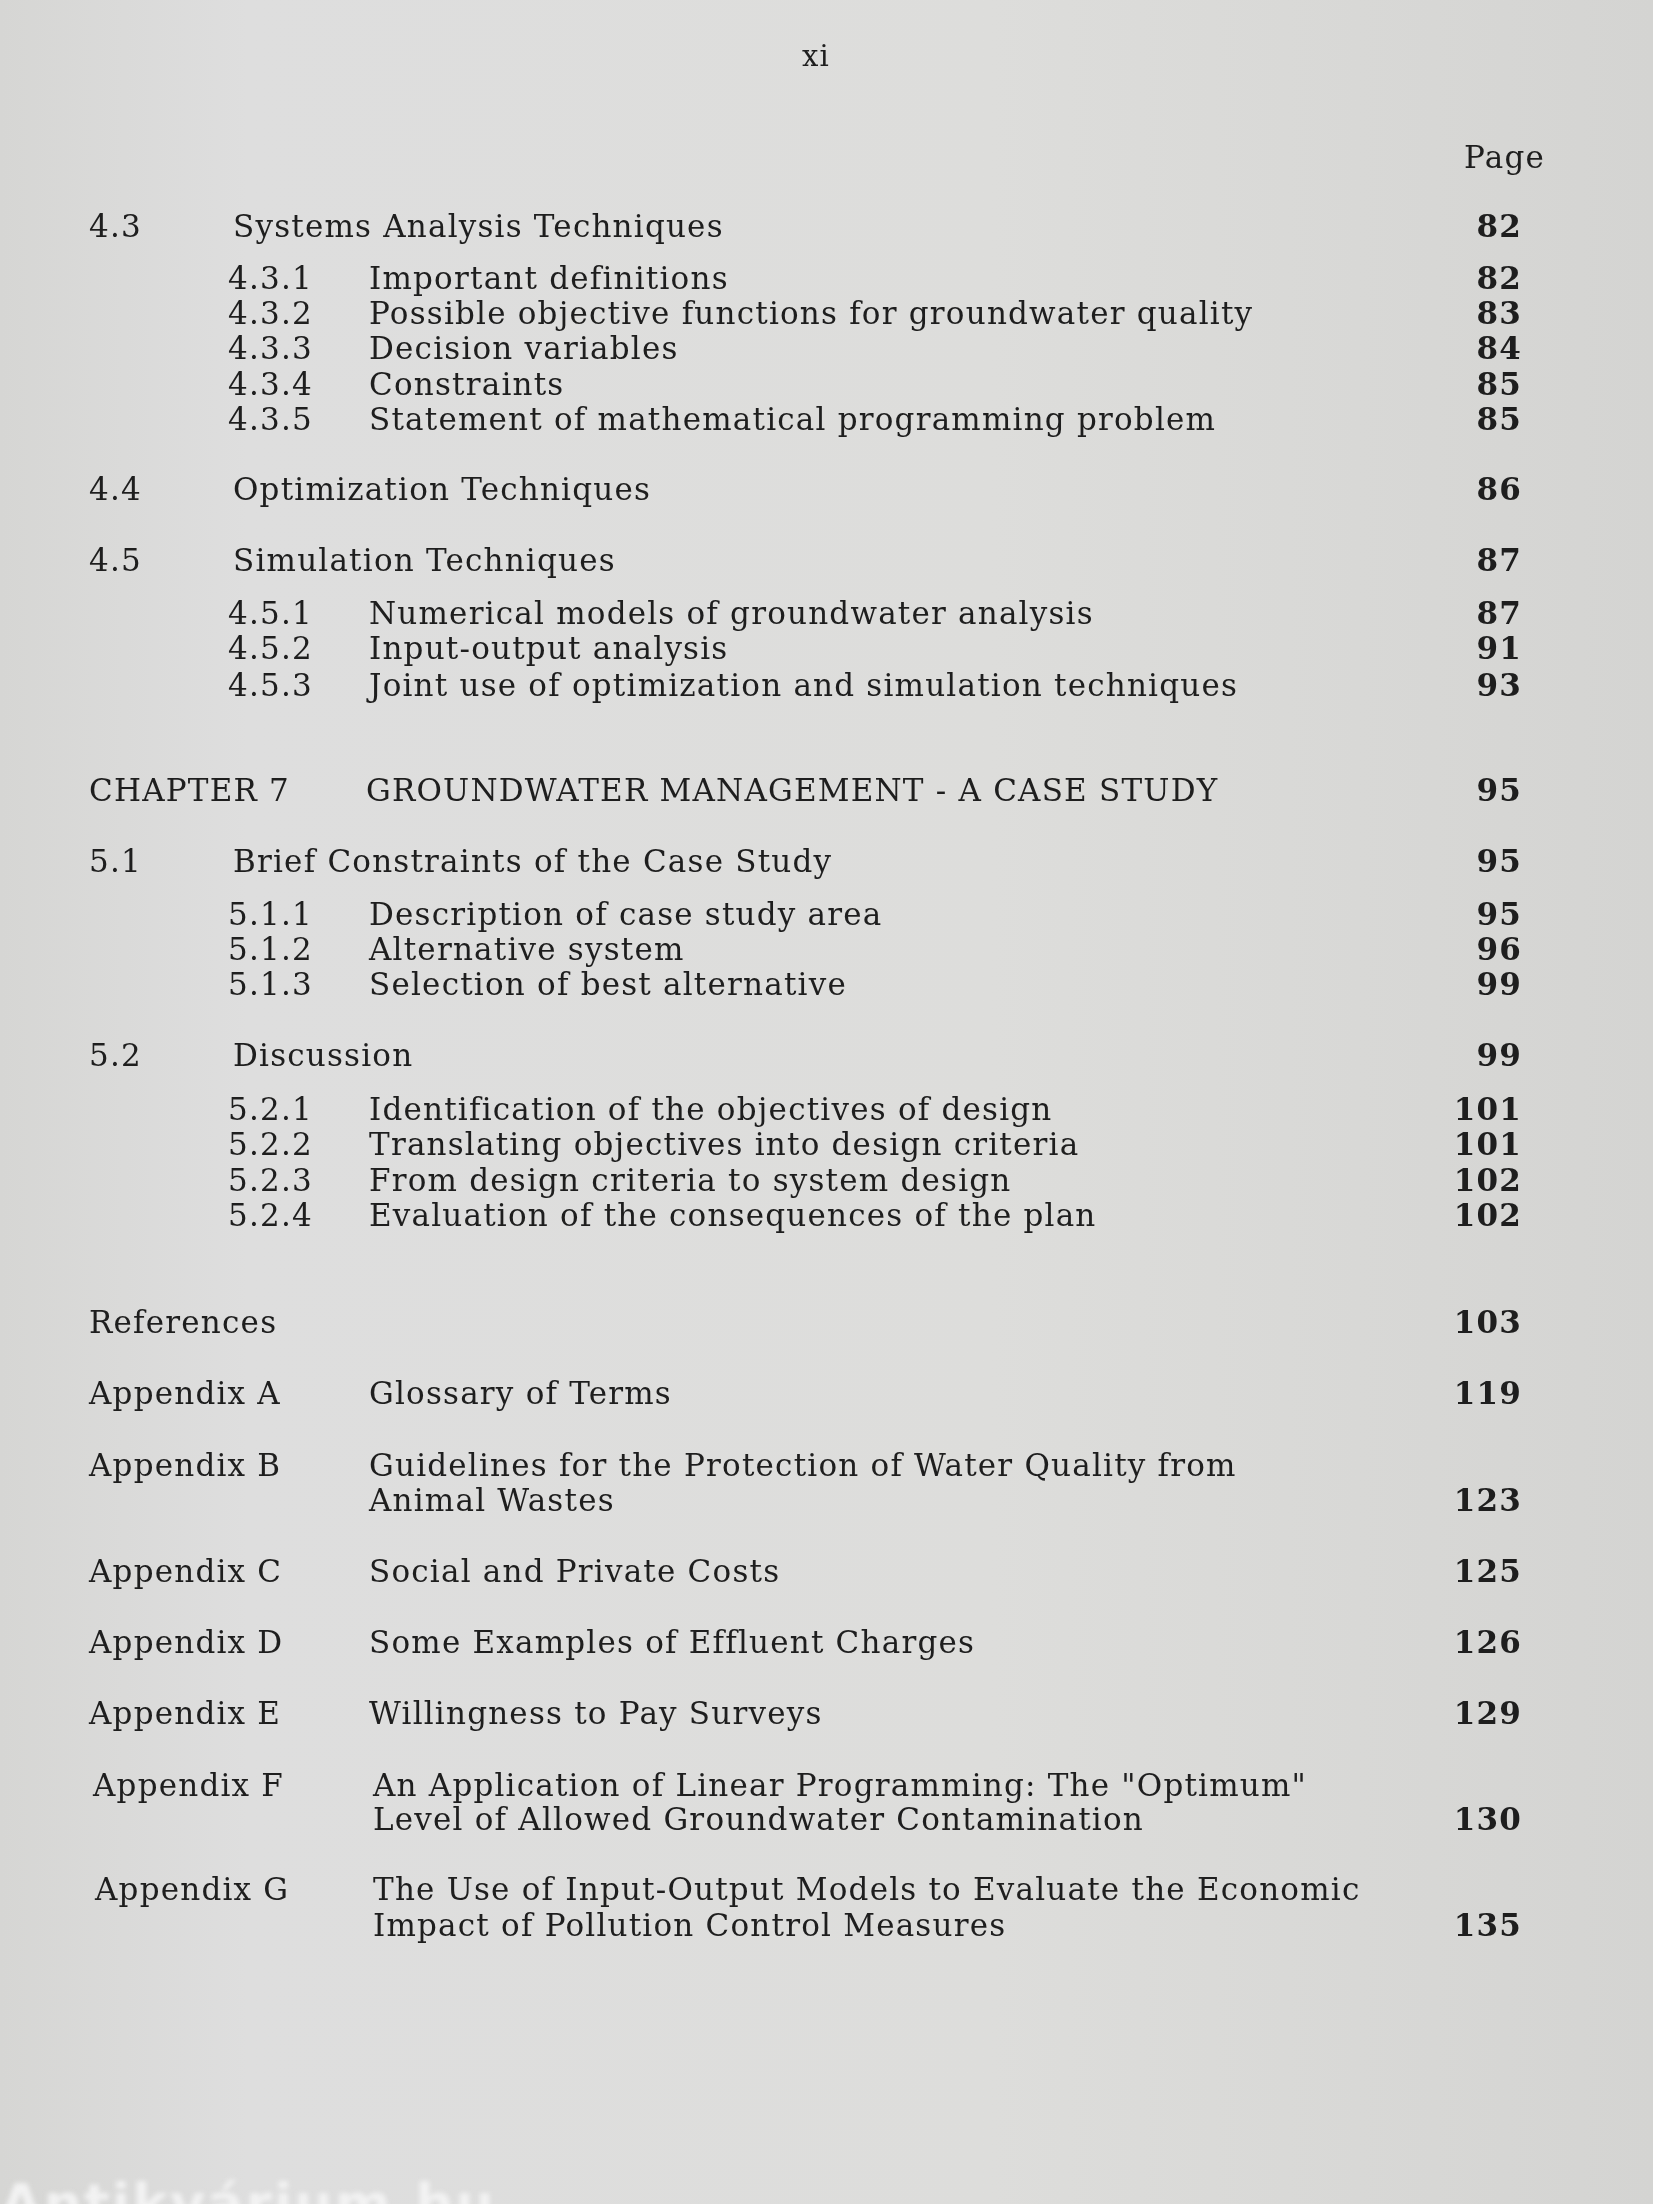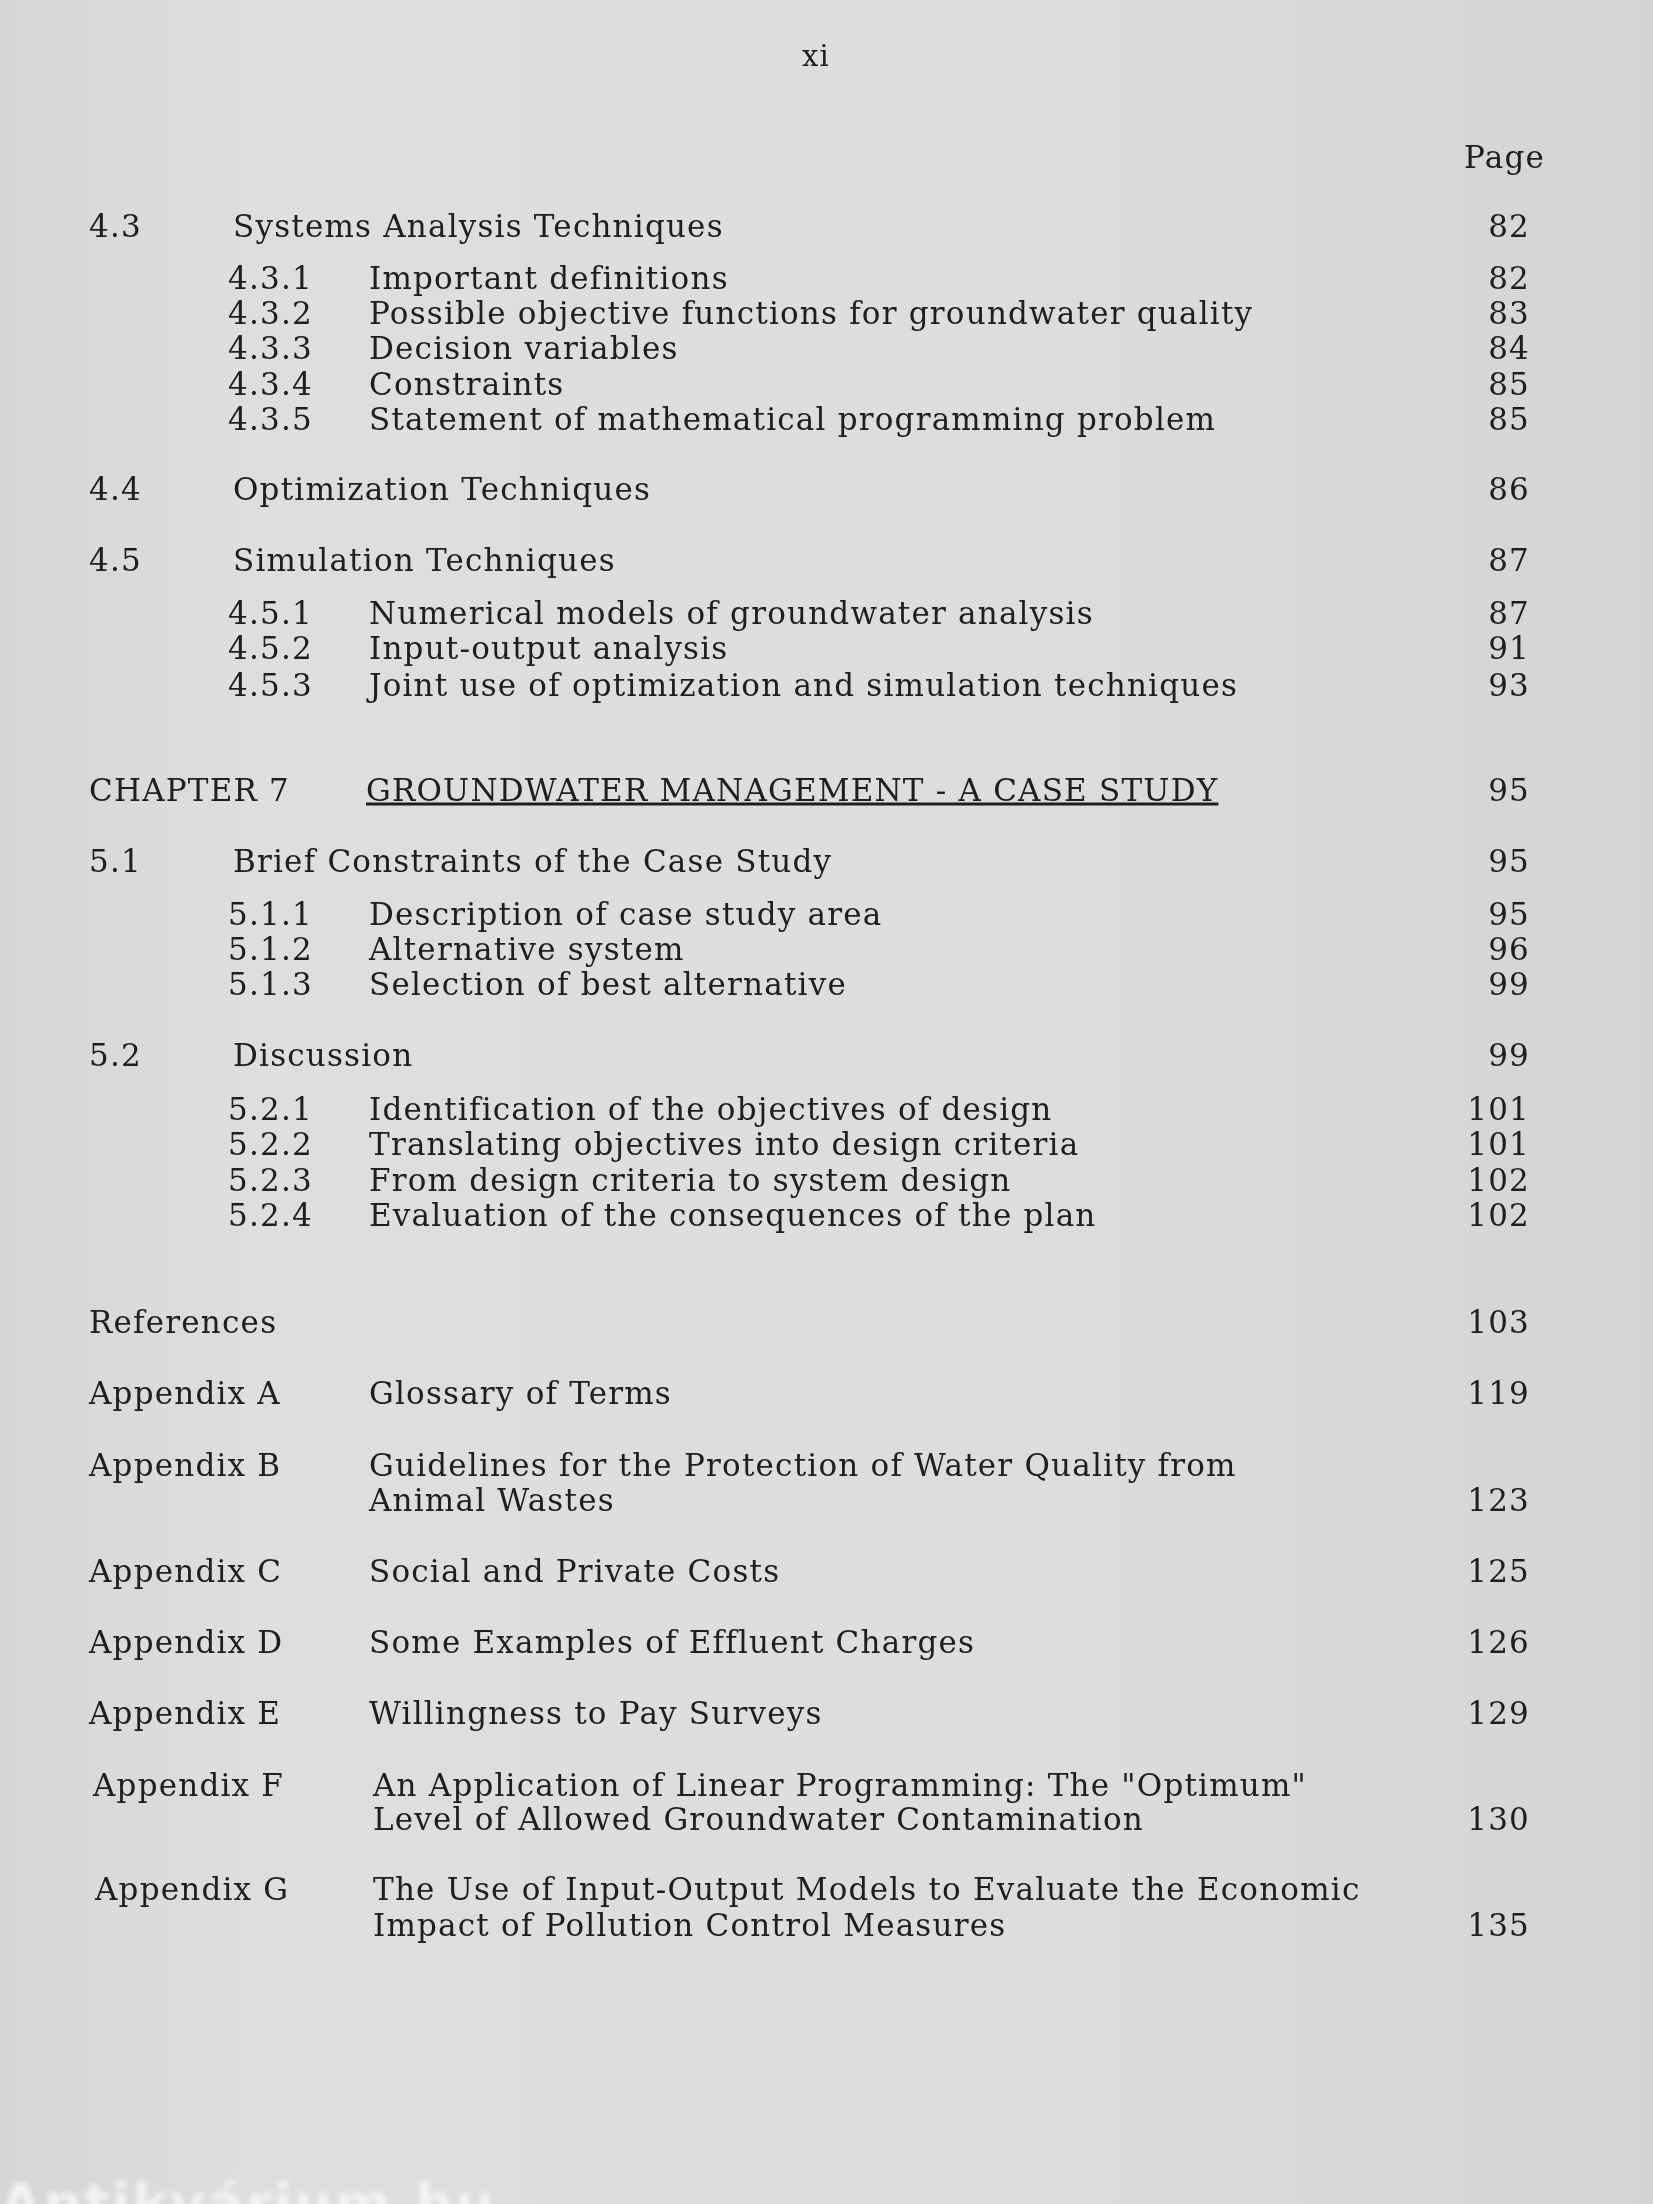--- a/index.html
+++ b/index.html
@@ -11,26 +11,26 @@
     color: #1e1e1e;
   }
   .page { position: absolute; left: 0; top: 0; width: 1654px; height: 2205px; }
   .txt {
     position: absolute; white-space: nowrap;
     font-size: 31px; line-height: 35px; letter-spacing: 1.2px;
     transform: translateY(-50%);
   }
   .folio { left: 802px; top: 56px; font-size: 29px; }
   .page-head { right: 109px; top: 157px; }
-  .pg { right: 124px; text-align: right; }
+  .pg { right: 132px; text-align: right; font-weight: bold; }
   .c-num { left: 89px; }
   .c-title { left: 233px; }
   .s-num { left: 228px; text-align: center; }
   .s-title { left: 369px; }
-  .ch-title { left: 366px; text-decoration: underline; }
+  .ch-title { left: 366px; }
   .watermark {
     position: absolute; left: 0; top: 2172px; font-family: "DejaVu Sans", sans-serif;
     font-weight: bold; font-size: 54px; color: #f2f2f2; filter: blur(2.9px); letter-spacing: 1.9px;
   }
 </style>
 </head>
 <body>
 
 <div class="page">
 

